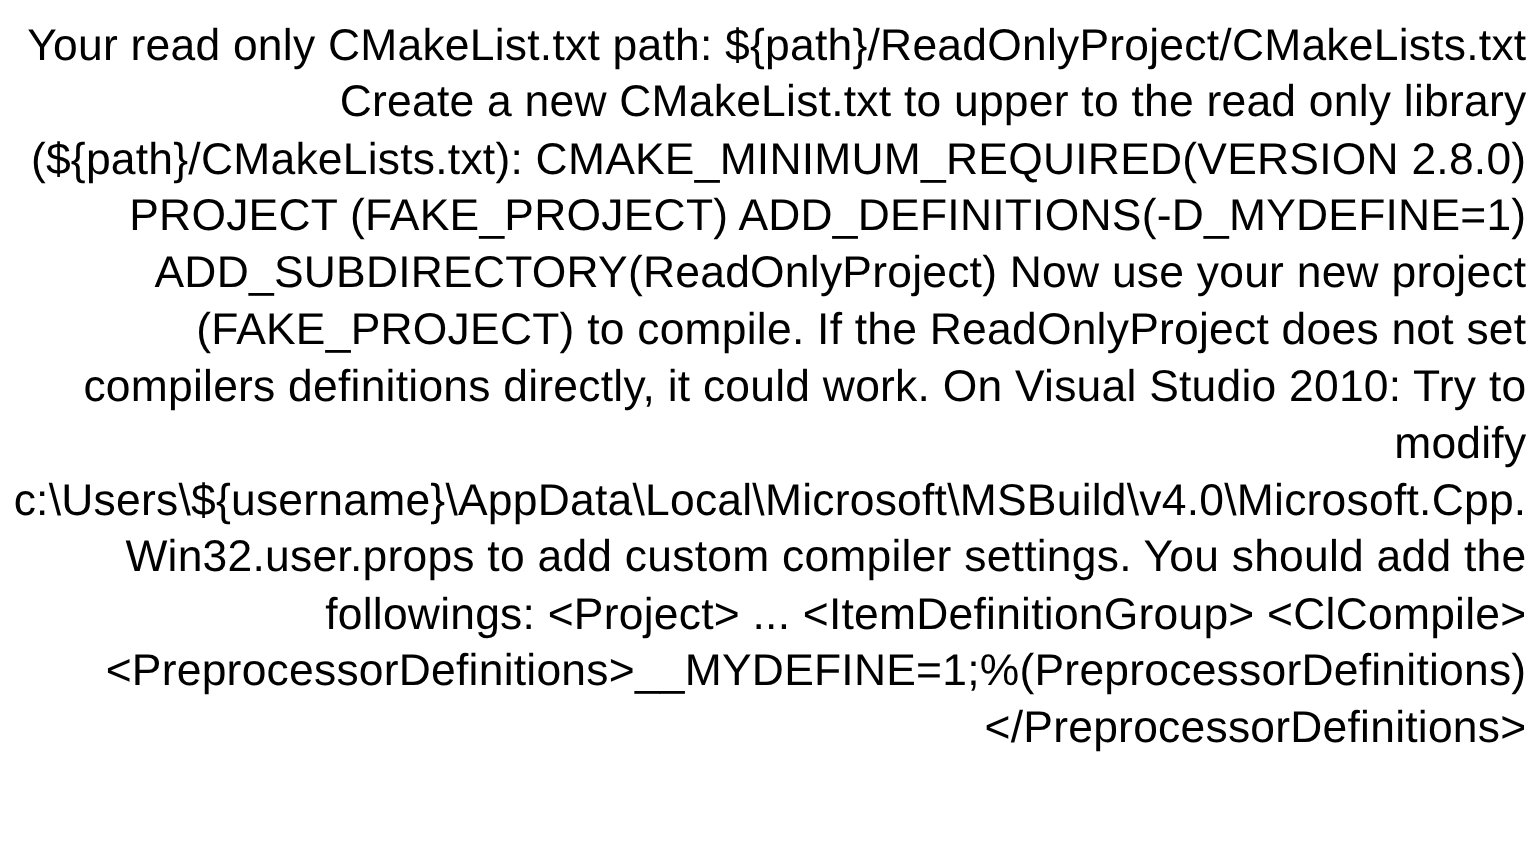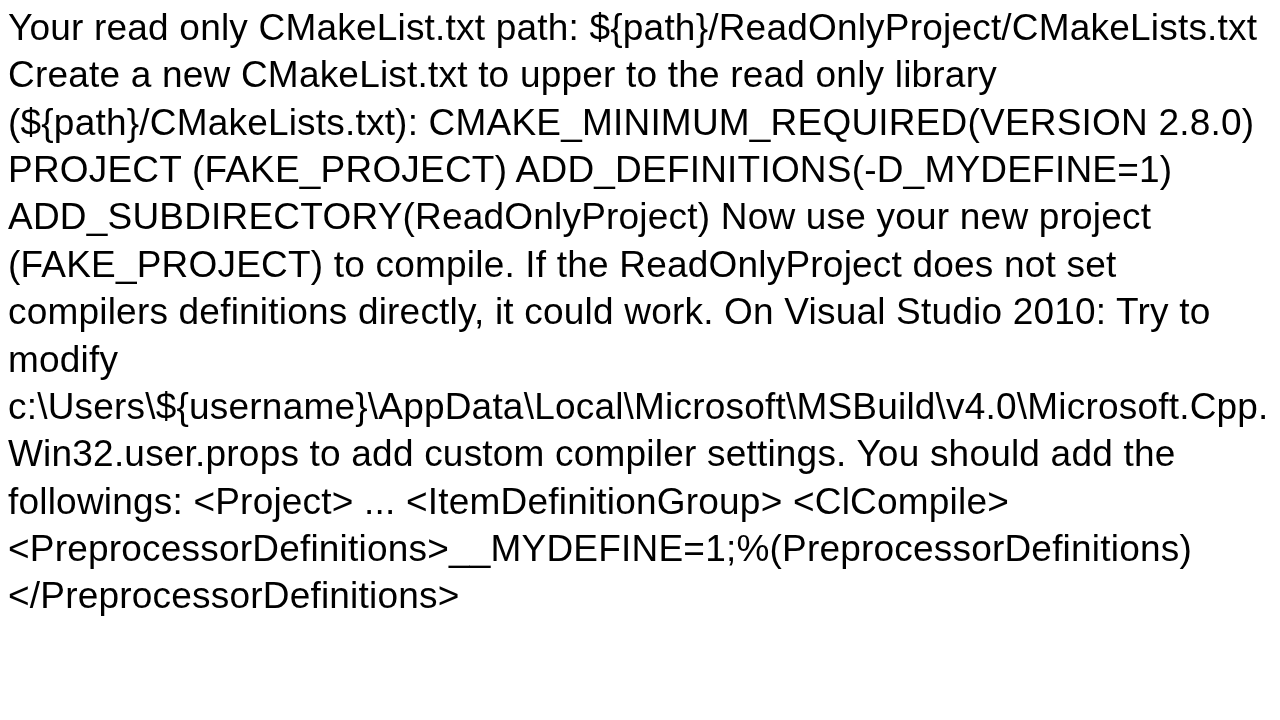--- a/index.html
+++ b/index.html
@@ -9,22 +9,22 @@
     }
     body {
       width: 1280px;
       height: 720px;
       background: #ffffff;
       font-family: Arial, Helvetica, sans-serif;
       overflow: hidden;
     }
     .content {
       width: 100%;
-      padding: 4px 8px;
-      text-align: left;
+      padding: 14px 8px;
+      text-align: right;
       font-size: 37px;
       line-height: 1.28;
       color: #000000;
       letter-spacing: 0.2px;
     }
     .text-block {
       word-wrap: break-word;
     }
   </style>
 </head>

